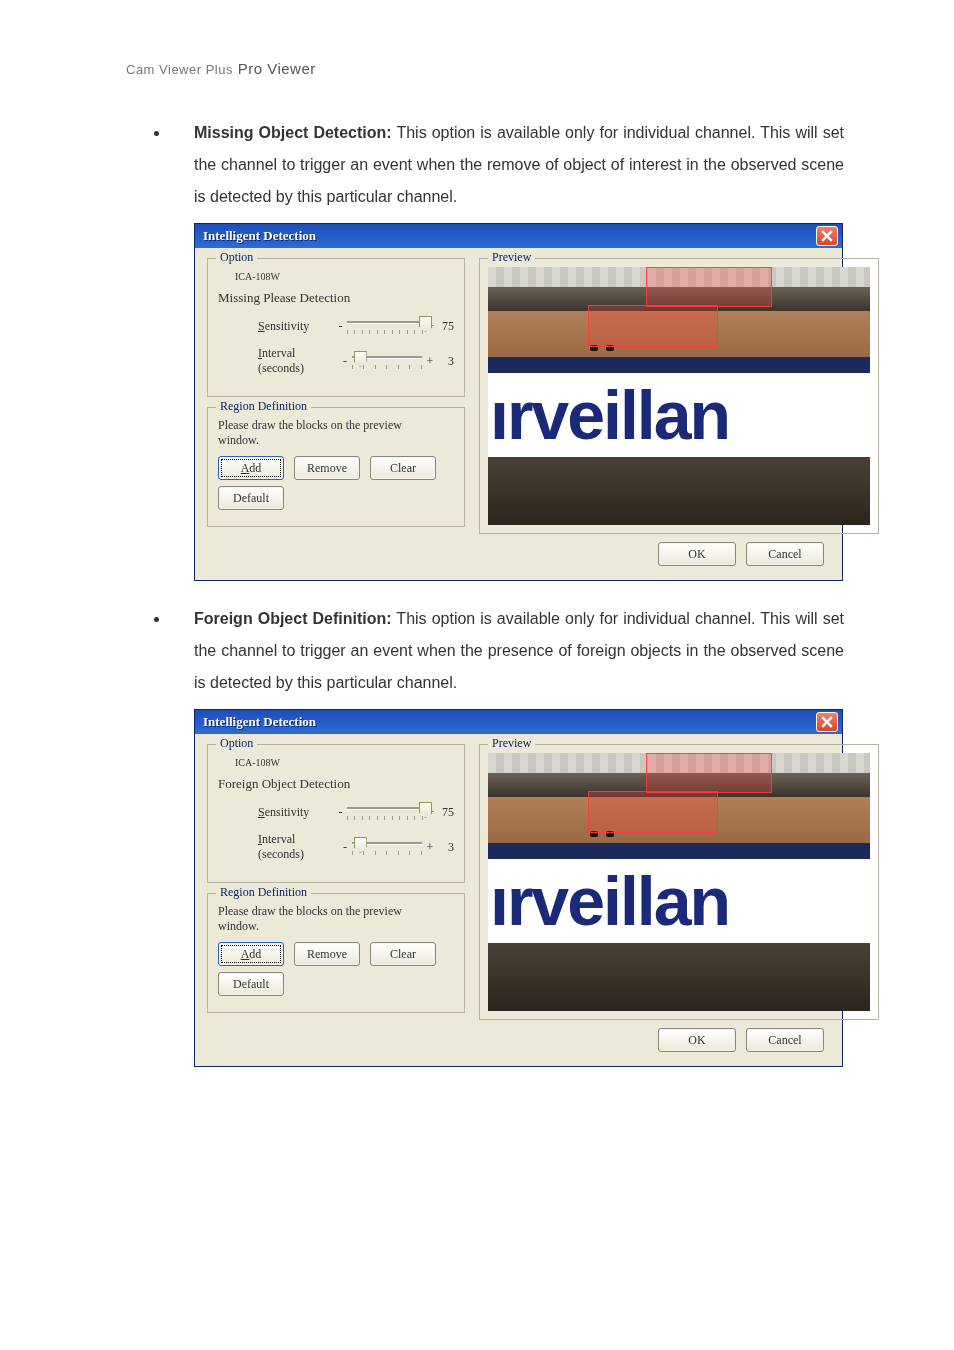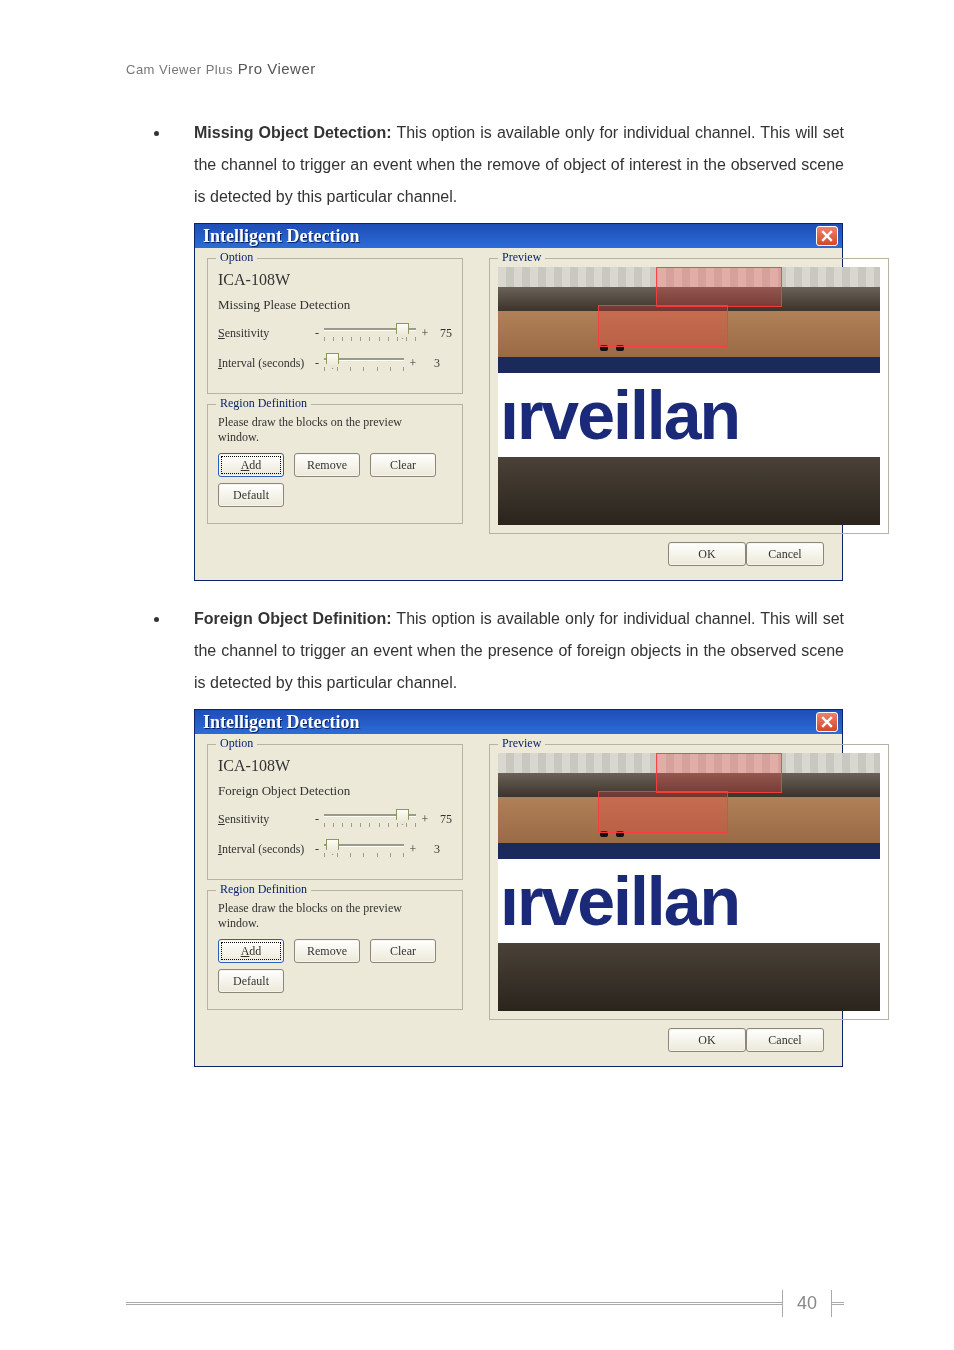--- a/index.html
+++ b/index.html
@@ -50,60 +50,60 @@
     height: 24px;
     background: linear-gradient(#1f4db6,#2c6cd8);
     display: flex;
     align-items: center;
     justify-content: space-between;
     padding: 0 4px 0 8px;
   }
   .titlebar .title {
     color: #fff;
     font-weight: bold;
-    font-size: 18px;
+    font-size: 13px;
     text-shadow: 1px 1px 0 #0a246a;
   }
   .titlebar .close {
     width: 20px; height: 18px;
     background: linear-gradient(#f08070,#d44828);
     border: 1px solid #fff;
     border-radius: 3px;
     display:flex; align-items:center; justify-content:center;
   }
   .titlebar .close svg { width: 12px; height: 12px; }
   .dlg-body {
     display: flex;
-    gap: 26px;
+    gap: 14px;
     padding: 10px 29px 8px 12px;
   }
   .fieldset {
     border: 1px solid #b8b2a0;
     padding: 8px 10px 10px 10px;
     position: relative;
   }
   .fieldset .legend {
     position: absolute;
     top: -9px; left: 8px;
     background: #ece9d8;
     padding: 0 4px;
     color: #0a246a;
     font-size: 12px;
   }
   .left {
     width: 258px;
     display:flex; flex-direction:column; gap:10px;
   }
-  .opt-line1 { font-size: 16px; margin: 4px 0 8px 0; }
+  .opt-line1 { font-size: 10px; margin: 4px 0 8px 17px; }
   .opt-line2 { font-size: 13px; margin: 0 0 10px 0; }
   .slider-row {
     display:flex; align-items:center; gap:4px; margin-bottom:10px;
     font-size: 12px;
   }
-  .slider-row .lbl { width: 92px; }
+  .slider-row .lbl { width: 92px; margin-left: 40px; }
   .slider-row .lbl u { text-decoration: underline; }
   .slider-row .dash { width: 6px; text-align:center; }
   .slider-row .plus { width: 10px; text-align:center; }
   .slider-row .val { width: 18px; text-align:right; }
   .slider {
     position: relative;
     width: 92px; height: 20px;
   }
   .slider.small { width: 80px; }
   .slider .track {
@@ -161,21 +161,21 @@
     background: linear-gradient(#4a4238,#2a241c); }
   .prev-sel {
     position:absolute; border:1px solid rgba(255,60,60,0.9);
     background: rgba(255,60,60,0.28);
   }
   .prev-sel.a { left:100px; top:38px; width:128px; height:40px; }
   .prev-sel.b { left:158px; top:0; width:124px; height:38px; }
   .prev-dots { position:absolute; left:102px; top:78px; display:flex; gap:8px; }
   .prev-dots span { width:8px; height:6px; background:#111; border-radius:2px; }
   .dlg-footer {
-    display:flex; justify-content:flex-end; 
+    display:flex; justify-content:flex-end; gap:10px;
     padding: 0 18px 14px 0;
   }
 
   .page-footer {
     margin-top: 220px;
     height: 32px;
     display: flex;
     align-items: center;
   }
   .page-footer .line {
@@ -405,18 +405,13 @@
           </div>
         </div>
       </div>
     </div>
     <div class="dlg-footer">
       <div class="xpbtn" style="min-width:76px;">OK</div>
       <div class="xpbtn" style="min-width:76px;">Cancel</div>
     </div>
   </div>
 
-  <div class="page-footer">
-    <div class="line"></div>
-    <div class="pn-box">40</div>
-    <div class="tail"></div>
-  </div>
 </div>
 
 </body></html>

